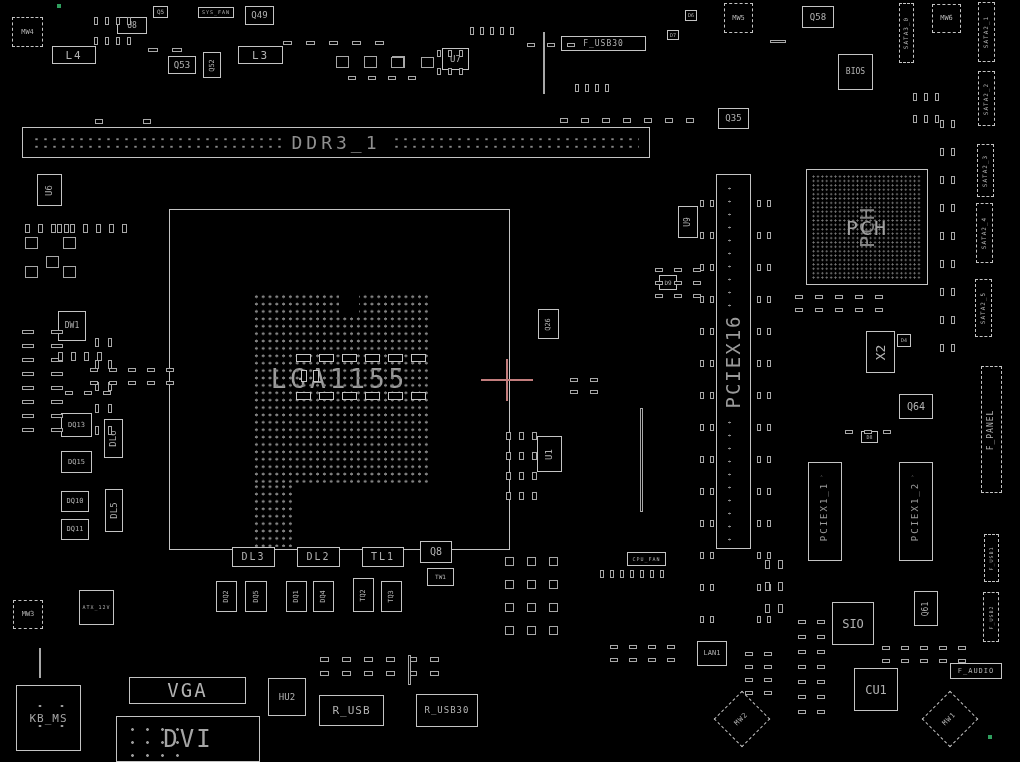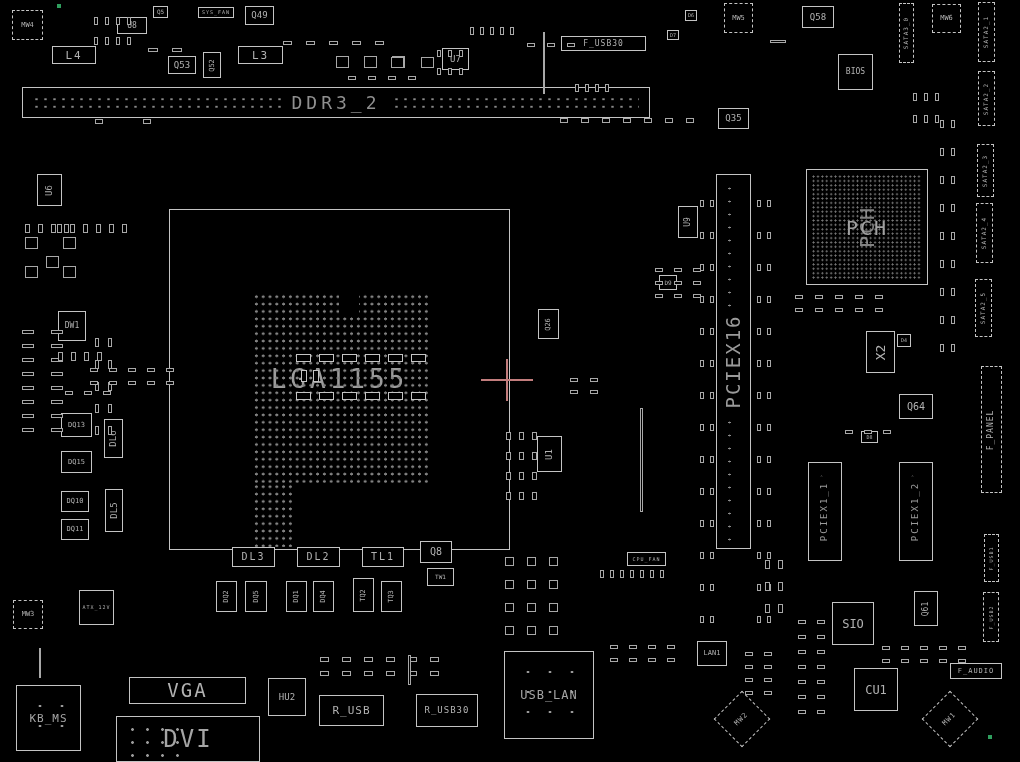--- a/index.html
+++ b/index.html
@@ -47,21 +47,21 @@
   .sock-pad{position:absolute;border:1px solid #c4c4c4;background:#000;box-sizing:border-box;}
   .notch{position:absolute;background:#000;}
   .passive{position:absolute;border:1px solid #a8a8a8;background:#000;box-sizing:border-box;}
   .xline{position:absolute;background:#c27d7d;}
   .led{position:absolute;background:#2f9e5e;}
 </style>
 </head>
 <body>
 
 <div id="board">
-    <div class="comp pad-square" style="left: 12px; top: 10px; width: 31px; height: 30px; font-size: 7px;">
+    <div class="comp pad-square" style="left: 12px; top: 17px; width: 31px; height: 30px; font-size: 7px;">
       <span>MW4</span>
     </div>
     <div class="comp chip" style="left: 117px; top: 17px; width: 30px; height: 17px; font-size: 8px;">
       <span>U8</span>
     </div>
     <div class="comp chip" style="left: 153px; top: 6px; width: 15px; height: 12px; font-size: 6px;">
       <span>Q5</span>
     </div>
     <div class="comp conn" style="left: 198px; top: 7px; width: 36px; height: 11px; font-size: 5px;">
       <span>SYS_FAN</span>
@@ -119,22 +119,22 @@
     </div>
     <div class="comp vconn" style="left: 976px; top: 203px; width: 17px; height: 60px; font-size: 6px;">
       <span>SATA2_4</span>
     </div>
     <div class="comp vconn" style="left: 975px; top: 279px; width: 17px; height: 58px; font-size: 6px;">
       <span>SATA2_5</span>
     </div>
     <div class="comp vconn" style="left: 981px; top: 366px; width: 21px; height: 127px; font-size: 8px;">
       <span>F_PANEL</span>
     </div>
-    <div class="comp slot-h" style="left: 22px; top: 87px; width: 628px; height: 31px; font-size: 18px;">
-      <span>DDR3_2</span>
+    <div class="comp slot-h" style="left: 22px; top: 127px; width: 628px; height: 31px; font-size: 18px;">
+      <span>DDR3_1</span>
     </div>
     <div class="comp chip rot" style="left: 37px; top: 174px; width: 25px; height: 32px; font-size: 9px;">
       <span>U6</span>
     </div>
     <div class="comp chip" style="left: 58px; top: 311px; width: 28px; height: 30px; font-size: 8px;">
       <span>DW1</span>
     </div>
     <div class="comp socket" style="left: 169px; top: 209px; width: 341px; height: 341px; font-size: 26px;">
       <span>LGA1155</span>
       <div class="sock-dots" style="left: 83px; top: 83px; width: 176px; height: 190px;"></div>
@@ -211,23 +211,20 @@
       <span>MW1</span>
     </div>
     <div class="comp chip rot" style="left: 538px; top: 309px; width: 21px; height: 30px; font-size: 7px;">
       <span>Q26</span>
     </div>
     <div class="comp chip rot" style="left: 537px; top: 436px; width: 25px; height: 36px; font-size: 9px;">
       <span>U1</span>
     </div>
     <div class="comp conn" style="left: 627px; top: 552px; width: 39px; height: 14px; font-size: 5px;">
       <span>CPU_FAN</span>
-    </div>
-    <div class="comp dotgrid" style="left: 504px; top: 651px; width: 90px; height: 88px; font-size: 12px;">
-      <span>USB_LAN</span>
     </div>
     <div class="comp chip" style="left: 697px; top: 641px; width: 30px; height: 25px; font-size: 7px;">
       <span>LAN1</span>
     </div>
     <div class="comp diamond" style="left: 722px; top: 699px; width: 40px; height: 40px; font-size: 7px;">
       <span>MW2</span>
     </div>
     <div class="comp pad-square" style="left: 13px; top: 600px; width: 30px; height: 29px; font-size: 7px;">
       <span>MW3</span>
     </div>

